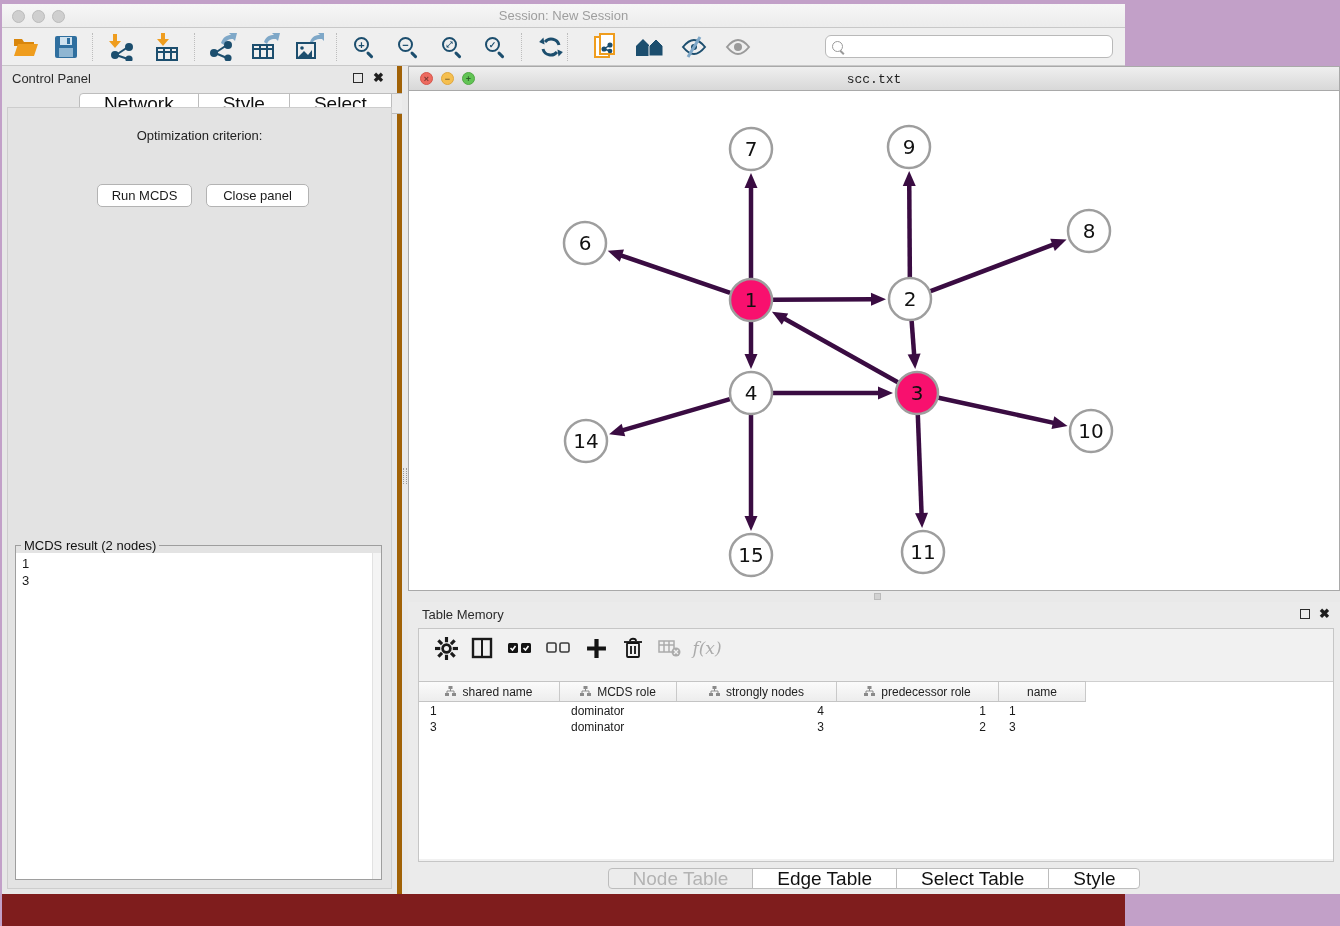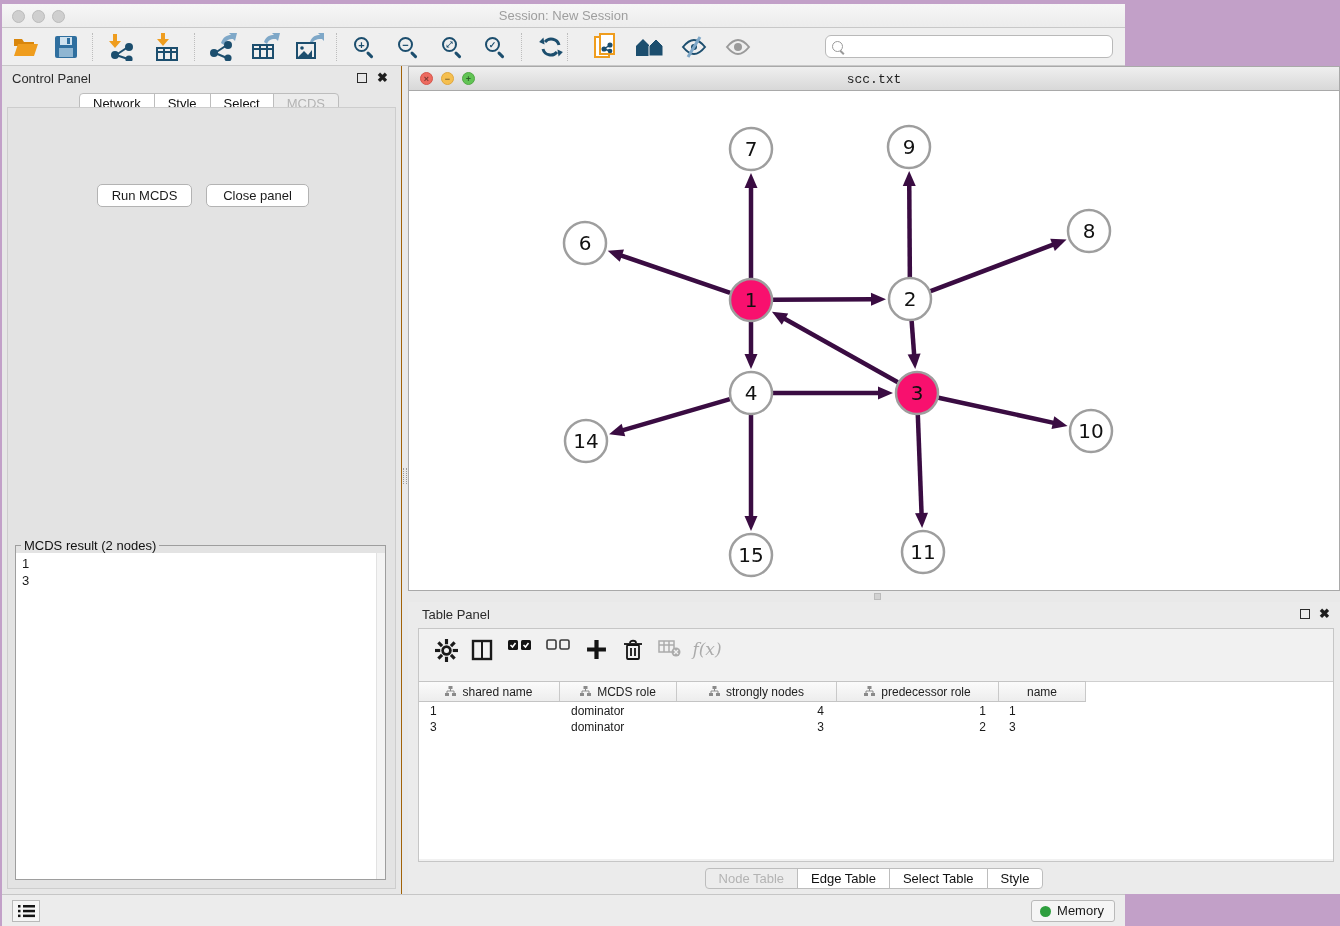--- a/index.html
+++ b/index.html
@@ -29,28 +29,28 @@
                  transform:rotate(45deg); transform-origin:0 0; border-radius:2px; }
   .search-wrap { position:absolute; right:12px; top:7px; width:288px; height:23px; background:#FFF;
                  border:1px solid #B9B9B9; border-radius:6px; display:flex; align-items:center; padding-left:6px; }
   .search-wrap .mag-s { width:11px; height:11px; border:1.5px solid #9A9A9A; border-radius:50%; position:relative; }
   .search-wrap .mag-s:after { content:""; position:absolute; left:8px; top:8px; width:5px; height:1.5px;
                  background:#9A9A9A; transform:rotate(45deg); transform-origin:0 0; }
   .search-input { border:none; outline:none; background:transparent; flex:1; padding:0 6px; font-size:13px; }
 
   
   .control-panel { position:absolute; left:0; top:62px; width:400px; height:828px; background:#E7E7E7;
-                   border-right:1px solid #a16207; }
+                   border-right:5px solid #a16207; }
   .panel-head { position:absolute; left:0; right:0; top:0; height:26px; }
   .panel-title { position:absolute; left:10px; top:5px; font-size:13px; color:#2B2B2B; }
   .float-ic { position:absolute; top:7px; width:10px; height:10px; border:1.6px solid #2A2A2A; }
   .close-ic { position:absolute; top:4px; font-size:13px; font-weight:bold; color:#1E1E1E; }
   .seg-bar { position:absolute; display:flex; }
-  .seg-tab { height:21px; line-height:19px; padding:0 13px; background:#FFF; border:1px solid #BDBDBD;
-             margin-left:-1px; font-size:13px; color:#111; }
+  .seg-tab { height:21px; line-height:19px; padding:0 24px; background:#FFF; border:1px solid #BDBDBD;
+             margin-left:-1px; font-size:19px; color:#111; }
   .seg-tab:first-child { border-radius:4px 0 0 4px; margin-left:0; }
   .seg-tab:last-child { border-radius:0 4px 4px 0; }
   .seg-tab.active { background:#ECECEC; color:#B3B3B3; }
   .cp-content { position:absolute; left:5px; right:5px; top:41px; bottom:5px; background:#E3E3E3;
                 border:1px solid #CDCDCD; }
   .opt-label { position:absolute; left:0; right:0; top:20px; text-align:center; color:#222; }
   .opt-select { position:absolute; left:39px; top:44px; width:310px; height:23px; background:#FFF;
                 border:1px solid #B3B3B3; border-radius:5px; line-height:21px; padding-left:11px; }
   .opt-select .chev { position:absolute; right:8px; top:4px; display:flex; flex-direction:column; gap:2px; }
   .chev i { width:0; height:0; border-left:4px solid transparent; border-right:4px solid transparent; }
@@ -85,21 +85,21 @@
                 border:1px solid #A9A9A9; border-top:none; }
   .net-bottom { position:absolute; left:0; top:525px; right:0; height:11px; background:#E9E9E9; }
   .net-bottom .grip { position:absolute; left:50%; top:2px; width:7px; height:7px; background:#D2D2D2;
                       border:1px solid #BBB; }
 
   
   .table-panel { position:absolute; left:406px; top:598px; width:932px; height:292px; background:#EBEBEB; }
   .tp-inner { position:absolute; left:10px; right:6px; top:26px; height:234px; background:#F1F1F1;
               border:1px solid #C6C6C6; }
   .tp-toolbar { position:absolute; left:0; right:0; top:0; height:48px; }
-  .tpt-btn { position:absolute; top:10px; width:30px; height:30px; display:flex; justify-content:center; }
+  .tpt-btn { position:absolute; top:4px; width:30px; height:30px; display:flex; align-items:center; justify-content:center; }
   .tbl-white { position:absolute; left:0; right:0; top:52px; bottom:2px; background:#FFF; border-top:1px solid #CFCFCF; }
   .tbl-header { position:absolute; left:0; top:52px; width:667px; height:21px; display:grid;
                 grid-template-columns:141px 117px 160px 162px 87px;
                 background:linear-gradient(#FBFBFB,#EDEDED); border-top:1px solid #C4C4C4; border-bottom:1px solid #C4C4C4; }
   .tbl-header .hcell { display:flex; align-items:center; justify-content:center; gap:6px; font-size:12px;
                        color:#222; border-right:1px solid #C9C9C9; overflow:hidden; }
   .tbl-rows { position:absolute; left:0; top:74px; width:667px; }
   .trow { display:grid; grid-template-columns:141px 117px 160px 162px 87px; height:16px; line-height:16px; font-size:12px; }
   .trow span:nth-child(1), .trow span:nth-child(2) { padding-left:11px; }
   .trow span:nth-child(3), .trow span:nth-child(4) { text-align:right; padding-right:13px; }
@@ -283,20 +283,21 @@
       <span class="float-ic" style="right:34px"></span>
       <span class="close-ic" style="right:13px">✖</span>
     </div>
     <div class="seg-bar" style="left:77px; top:27px">
       <div class="seg-tab">Network</div>
       <div class="seg-tab">Style</div>
       <div class="seg-tab">Select</div>
       <div class="seg-tab active">MCDS</div>
     </div>
     <div class="cp-content">
+      <div class="opt-label">Optimization criterion:</div>
       <div class="cp-btn" style="left:89px; width:95px">Run MCDS</div>
       <div class="cp-btn" style="left:198px; width:103px">Close panel</div>
       <fieldset class="result-box">
         <legend>MCDS result (2 nodes)</legend>
         <div class="result-area">
           <div class="result-text" id="result-text">1
 3</div>
           <div class="result-scroll"></div>
         </div>
       </fieldset>
@@ -392,21 +393,21 @@
           </g>
         </svg>
     </div>
     <div class="net-bottom">
       <div class="grip"></div>
     </div>
   </div>
 
   <div class="table-panel">
     <div class="panel-head">
-      <span class="panel-title" style="left:14px">Table Panel</span>
+      <span class="panel-title" style="left:14px">Table Memory</span>
       <span class="float-ic" style="right:30px"></span>
       <span class="close-ic" style="right:10px">✖</span>
     </div>
     <div class="tp-inner">
       <div class="tp-toolbar">
         <div class="tpt-btn" style="left:12px">
           <svg width="23" height="23" viewBox="0 0 22 22">
               <g fill="#1A1A1A">
                 <rect x="9.5" y="0" width="3" height="5"></rect>
                 <rect x="9.5" y="0" width="3" height="5" transform="rotate(45 11 11)"></rect>
@@ -541,32 +542,14 @@
         </div>
     </div>
     <div class="tp-tabs">
       <div class="seg-tab active">Node Table</div>
       <div class="seg-tab">Edge Table</div>
       <div class="seg-tab">Select Table</div>
       <div class="seg-tab">Style</div>
     </div>
   </div>
 
-  <div class="statusbar">
-    <div class="list-btn">
-      <svg width="17" height="14" viewBox="0 0 17 14">
-          <g fill="#141414">
-            <rect x="0" y="1" width="2.5" height="2.5"></rect>
-            <rect x="5" y="1" width="12" height="2.5"></rect>
-            <rect x="0" y="5.8" width="2.5" height="2.5"></rect>
-            <rect x="5" y="5.8" width="12" height="2.5"></rect>
-            <rect x="0" y="10.6" width="2.5" height="2.5"></rect>
-            <rect x="5" y="10.6" width="12" height="2.5"></rect>
-          </g>
-        </svg>
-    </div>
-    <div class="mem-btn">
-      <span class="mem-dot"></span>
-      <span>Memory</span>
-    </div>
-  </div>
 
 </div>
 
 </body></html>

